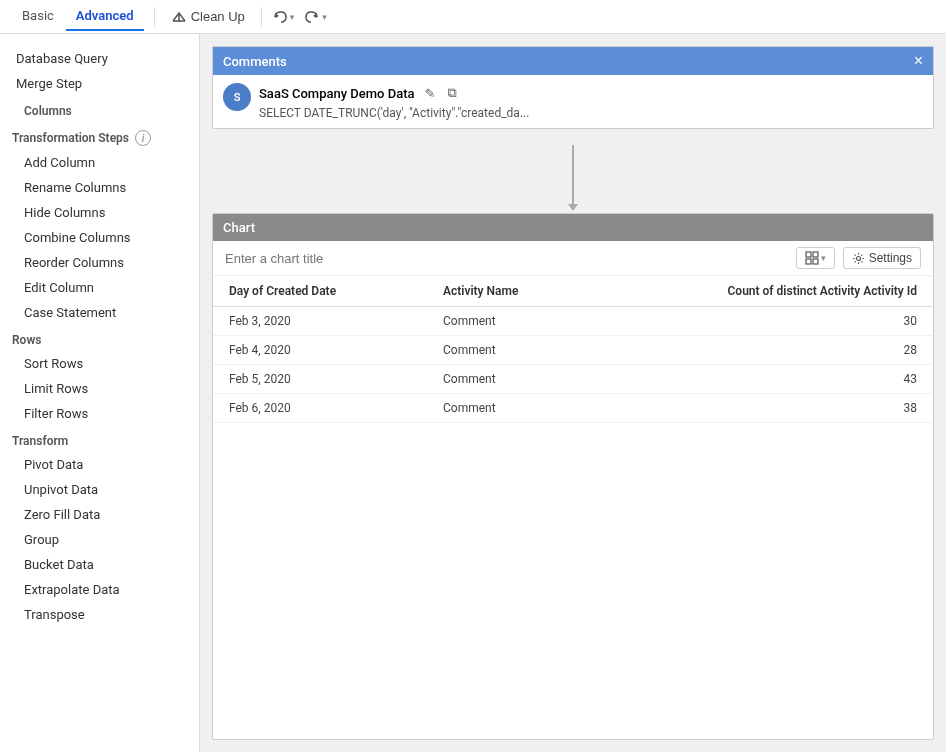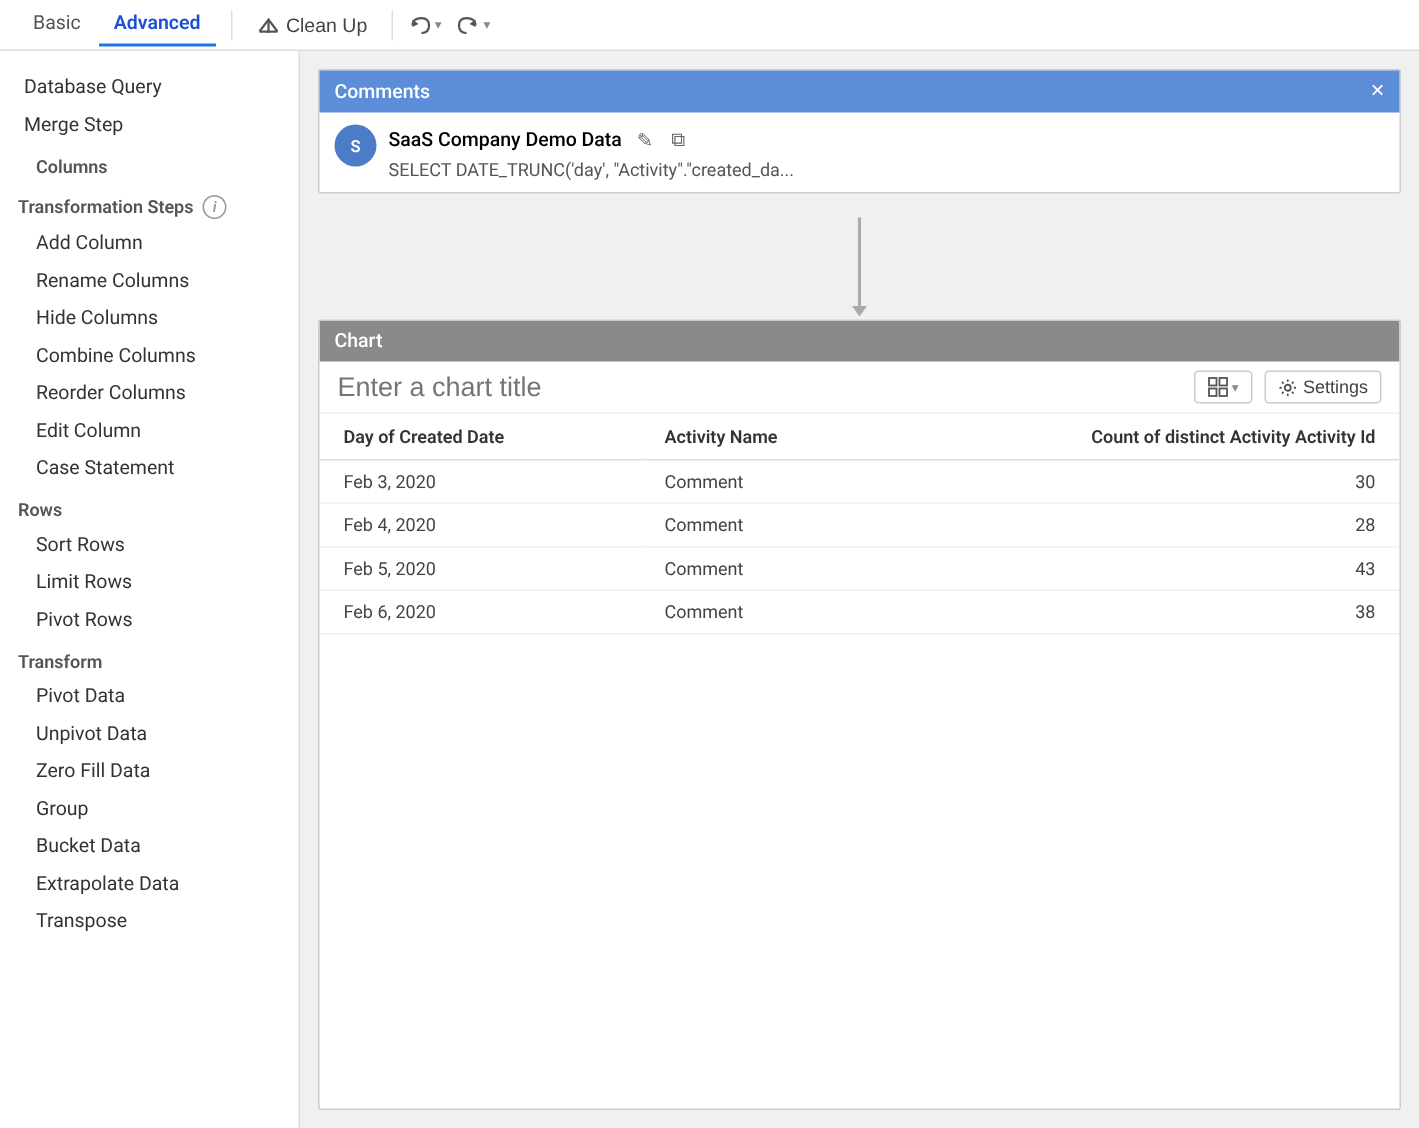--- a/index.html
+++ b/index.html
@@ -234,21 +234,21 @@
       display: flex;
       align-items: center;
       justify-content: space-between;
       padding: 6px 12px;
       border-bottom: 1px solid #eee;
       flex-shrink: 0;
     }
     .chart-title-input {
       border: none;
       outline: none;
-      font-size: 18px;
+      font-size: 13px;
       color: #bbb;
       background: transparent;
       flex: 1;
     }
     .chart-toolbar-right {
       display: flex;
       align-items: center;
       gap: 8px;
     }
     .chart-view-btn {
@@ -368,21 +368,21 @@
     <div class="sidebar-item sidebar-section-indent">Rename Columns</div>
     <div class="sidebar-item sidebar-section-indent">Hide Columns</div>
     <div class="sidebar-item sidebar-section-indent">Combine Columns</div>
     <div class="sidebar-item sidebar-section-indent">Reorder Columns</div>
     <div class="sidebar-item sidebar-section-indent">Edit Column</div>
     <div class="sidebar-item sidebar-section-indent">Case Statement</div>
 
     <div class="sidebar-section">Rows</div>
     <div class="sidebar-item sidebar-section-indent">Sort Rows</div>
     <div class="sidebar-item sidebar-section-indent">Limit Rows</div>
-    <div class="sidebar-item sidebar-section-indent">Pivot Rows</div>
+    <div class="sidebar-item sidebar-section-indent">Filter Rows</div>
 
     <div class="sidebar-section">Transform</div>
     <div class="sidebar-item sidebar-section-indent">Pivot Data</div>
     <div class="sidebar-item sidebar-section-indent">Unpivot Data</div>
     <div class="sidebar-item sidebar-section-indent">Zero Fill Data</div>
     <div class="sidebar-item sidebar-section-indent">Group</div>
     <div class="sidebar-item sidebar-section-indent">Bucket Data</div>
     <div class="sidebar-item sidebar-section-indent">Extrapolate Data</div>
     <div class="sidebar-item sidebar-section-indent">Transpose</div>
   </div>

